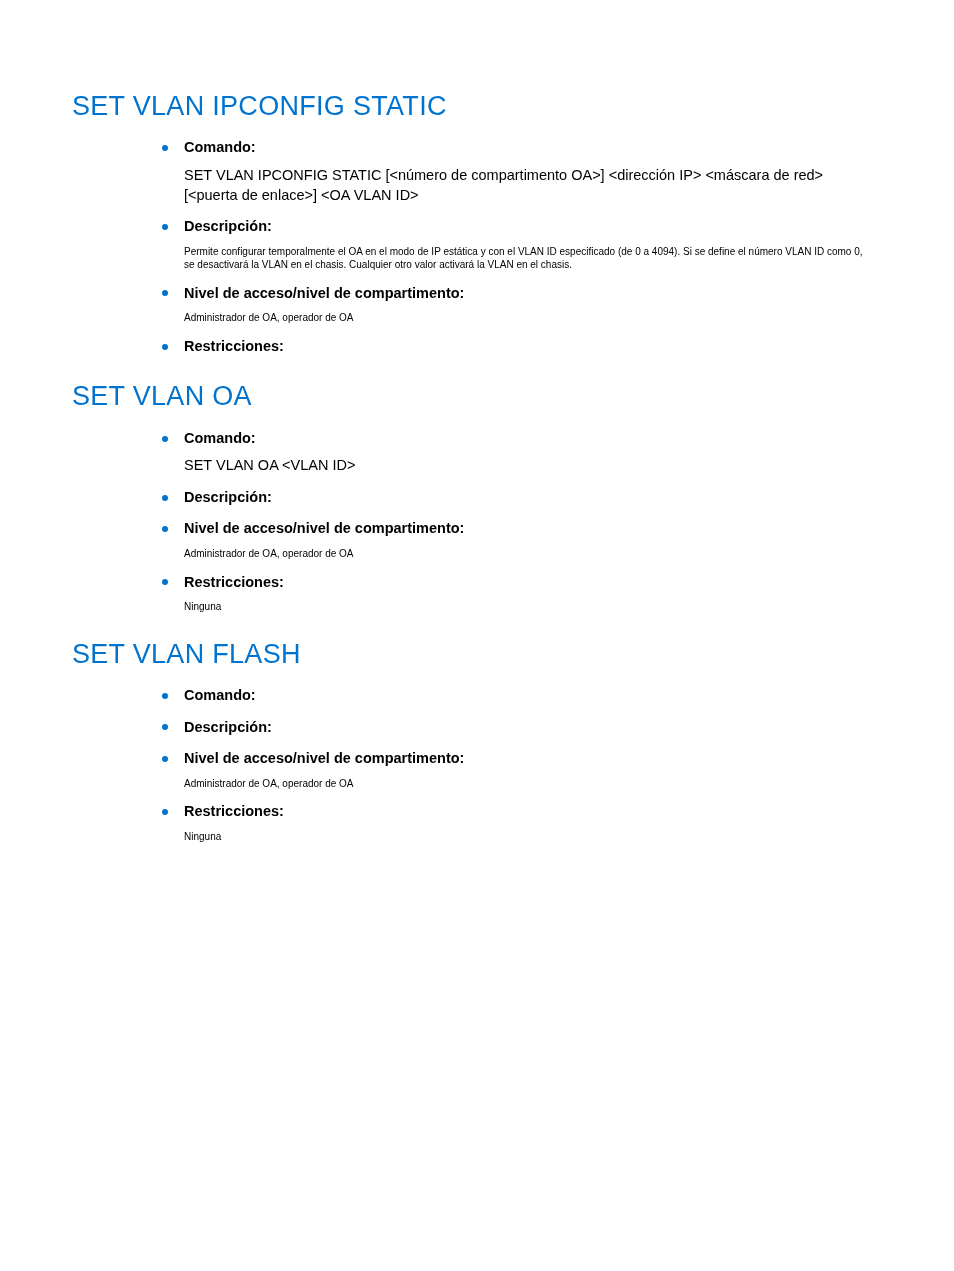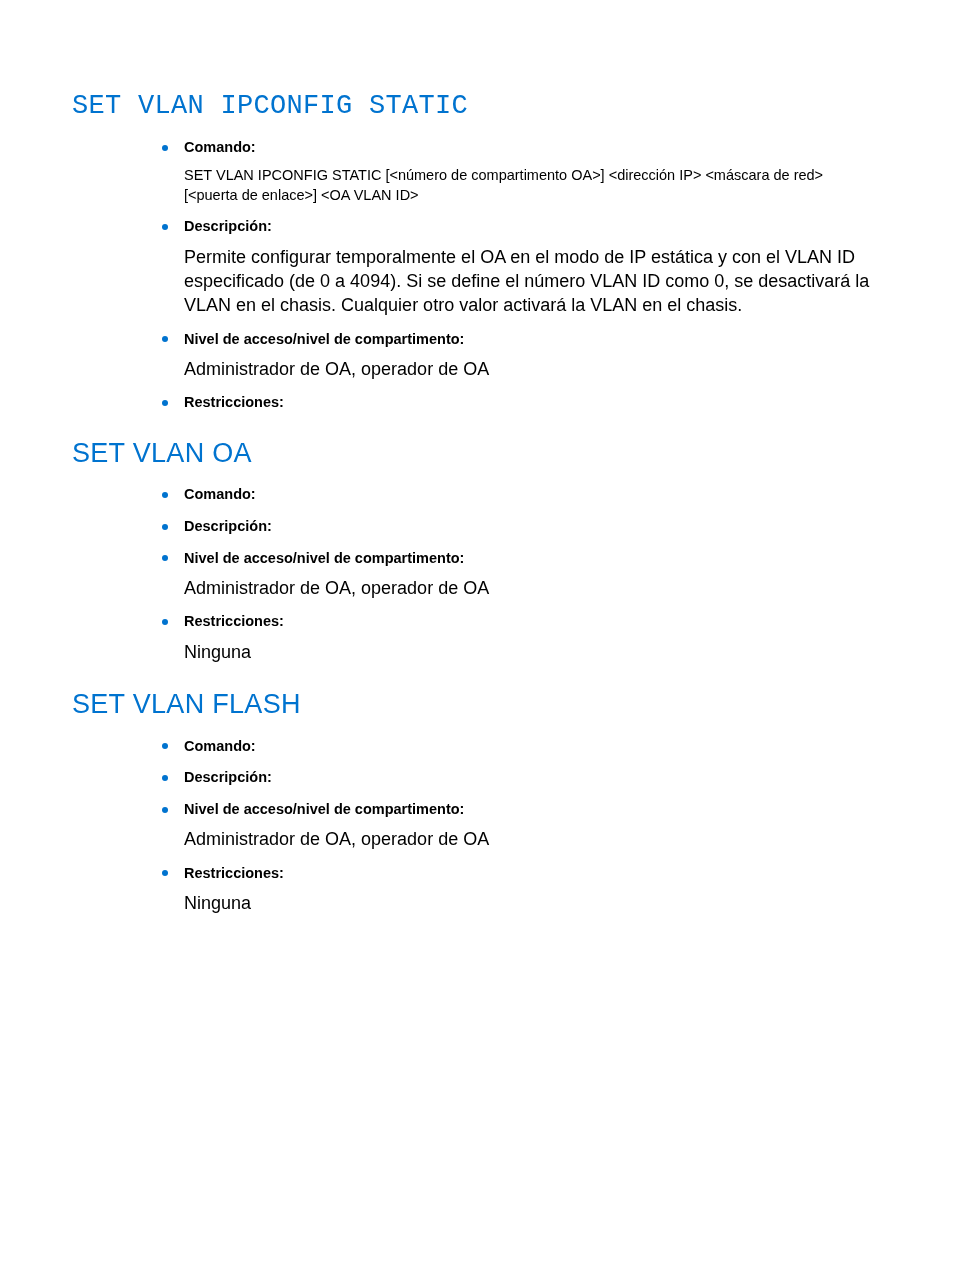--- a/index.html
+++ b/index.html
@@ -13,39 +13,39 @@
     box-sizing: border-box;
     background: #fff;
   }
   h1 {
     color: #0073cf;
     font-weight: 400;
     font-size: 27px;
     margin: 22px 0 14px 0;
     letter-spacing: 0.3px;
   }
-  h1:first-child { margin-top: 16px; font-family: Liberation Mono, monospace; }
+  h1:first-child { margin-top: 16px; }
   .sec { padding-left: 90px; }
   .item { position: relative; padding-left: 22px; margin-top: 12px; }
   .item .bullet {
     position: absolute;
     left: 0;
     top: 0.45em;
     width: 6px;
     height: 6px;
     border-radius: 50%;
     background: #0073cf;
   }
   .label {
     font-weight: 700;
     font-size: 14.5px;
   }
   .body {
     margin: 8px 0 4px 0;
-    font-size: 18px;
+    font-size: 10px;
     padding-right: 10px;
   }
   .mono {
     font-family: Liberation Sans, sans-serif;
     font-size: 14.5px;
     white-space: pre-wrap;
   }
 </style>
 </head>
 <body>
@@ -71,20 +71,21 @@
       <div class="item">
         <span class="bullet"></span>
         <div class="label">Restricciones:</div>
       </div>
     </div>
     <h1>SET VLAN OA</h1>
     <div class="sec">
       <div class="item">
         <span class="bullet"></span>
         <div class="label">Comando:</div>
+        <div class="body mono">SET VLAN OA &lt;VLAN ID&gt;</div>
       </div>
       <div class="item">
         <span class="bullet"></span>
         <div class="label">Descripción:</div>
       </div>
       <div class="item">
         <span class="bullet"></span>
         <div class="label">Nivel de acceso/nivel de compartimento:</div>
         <div class="body">Administrador de OA, operador de OA</div>
       </div>

